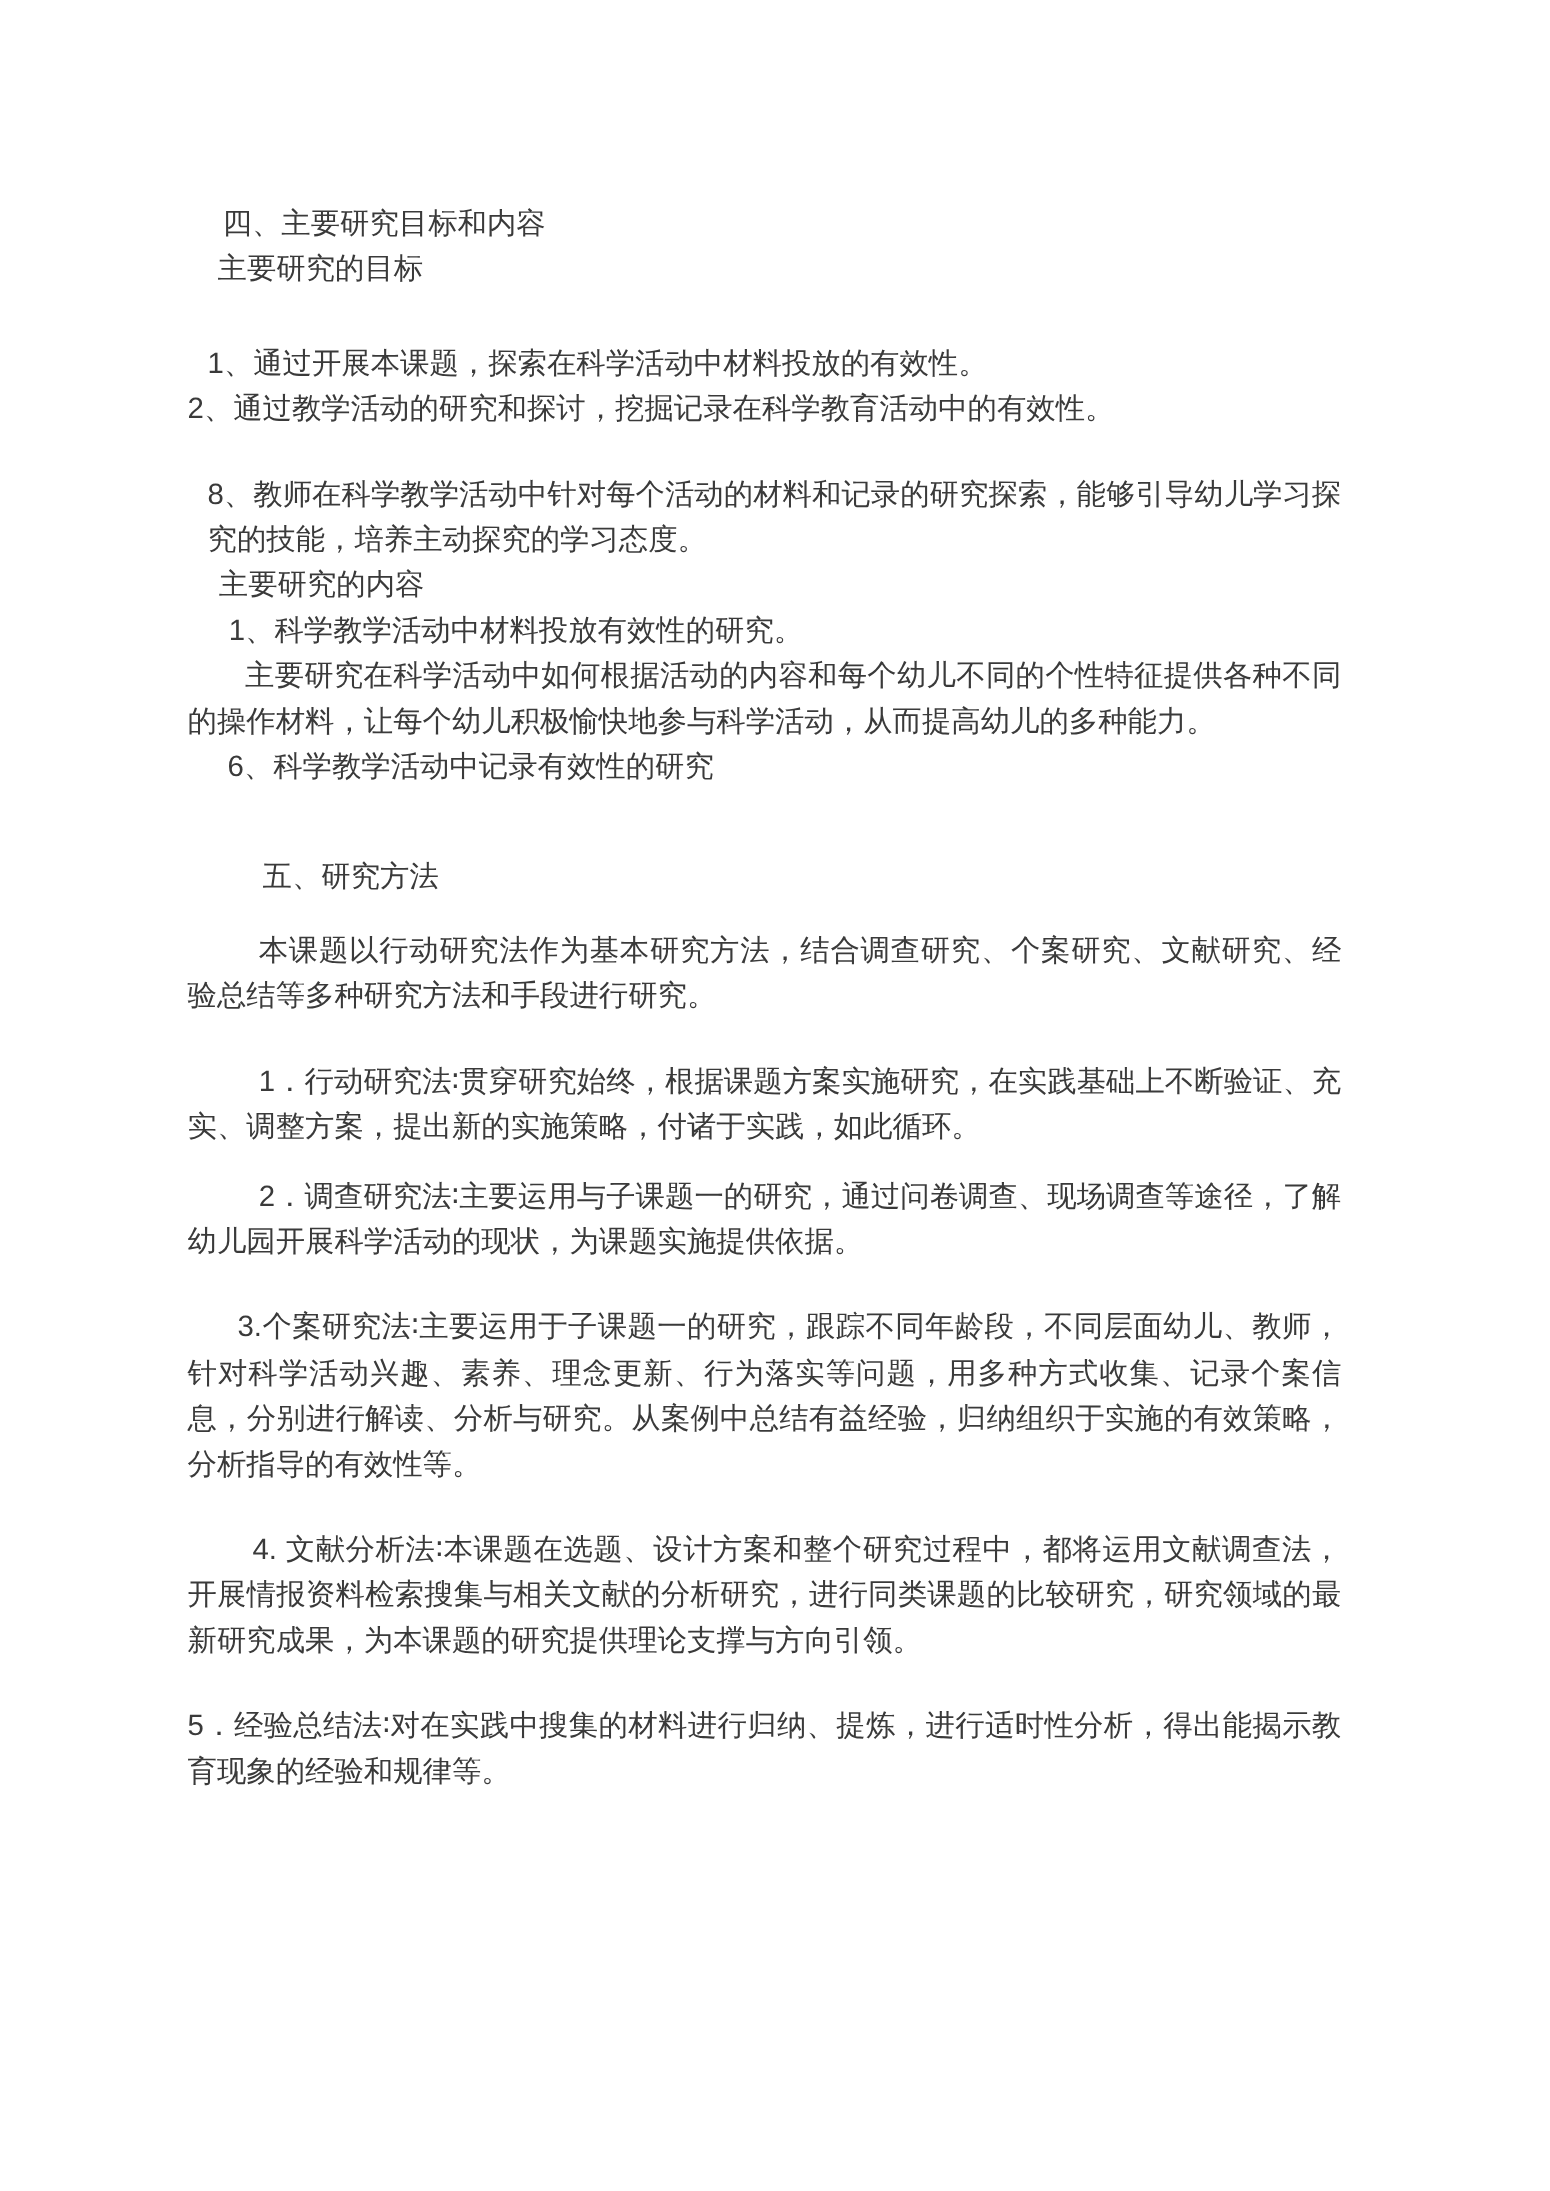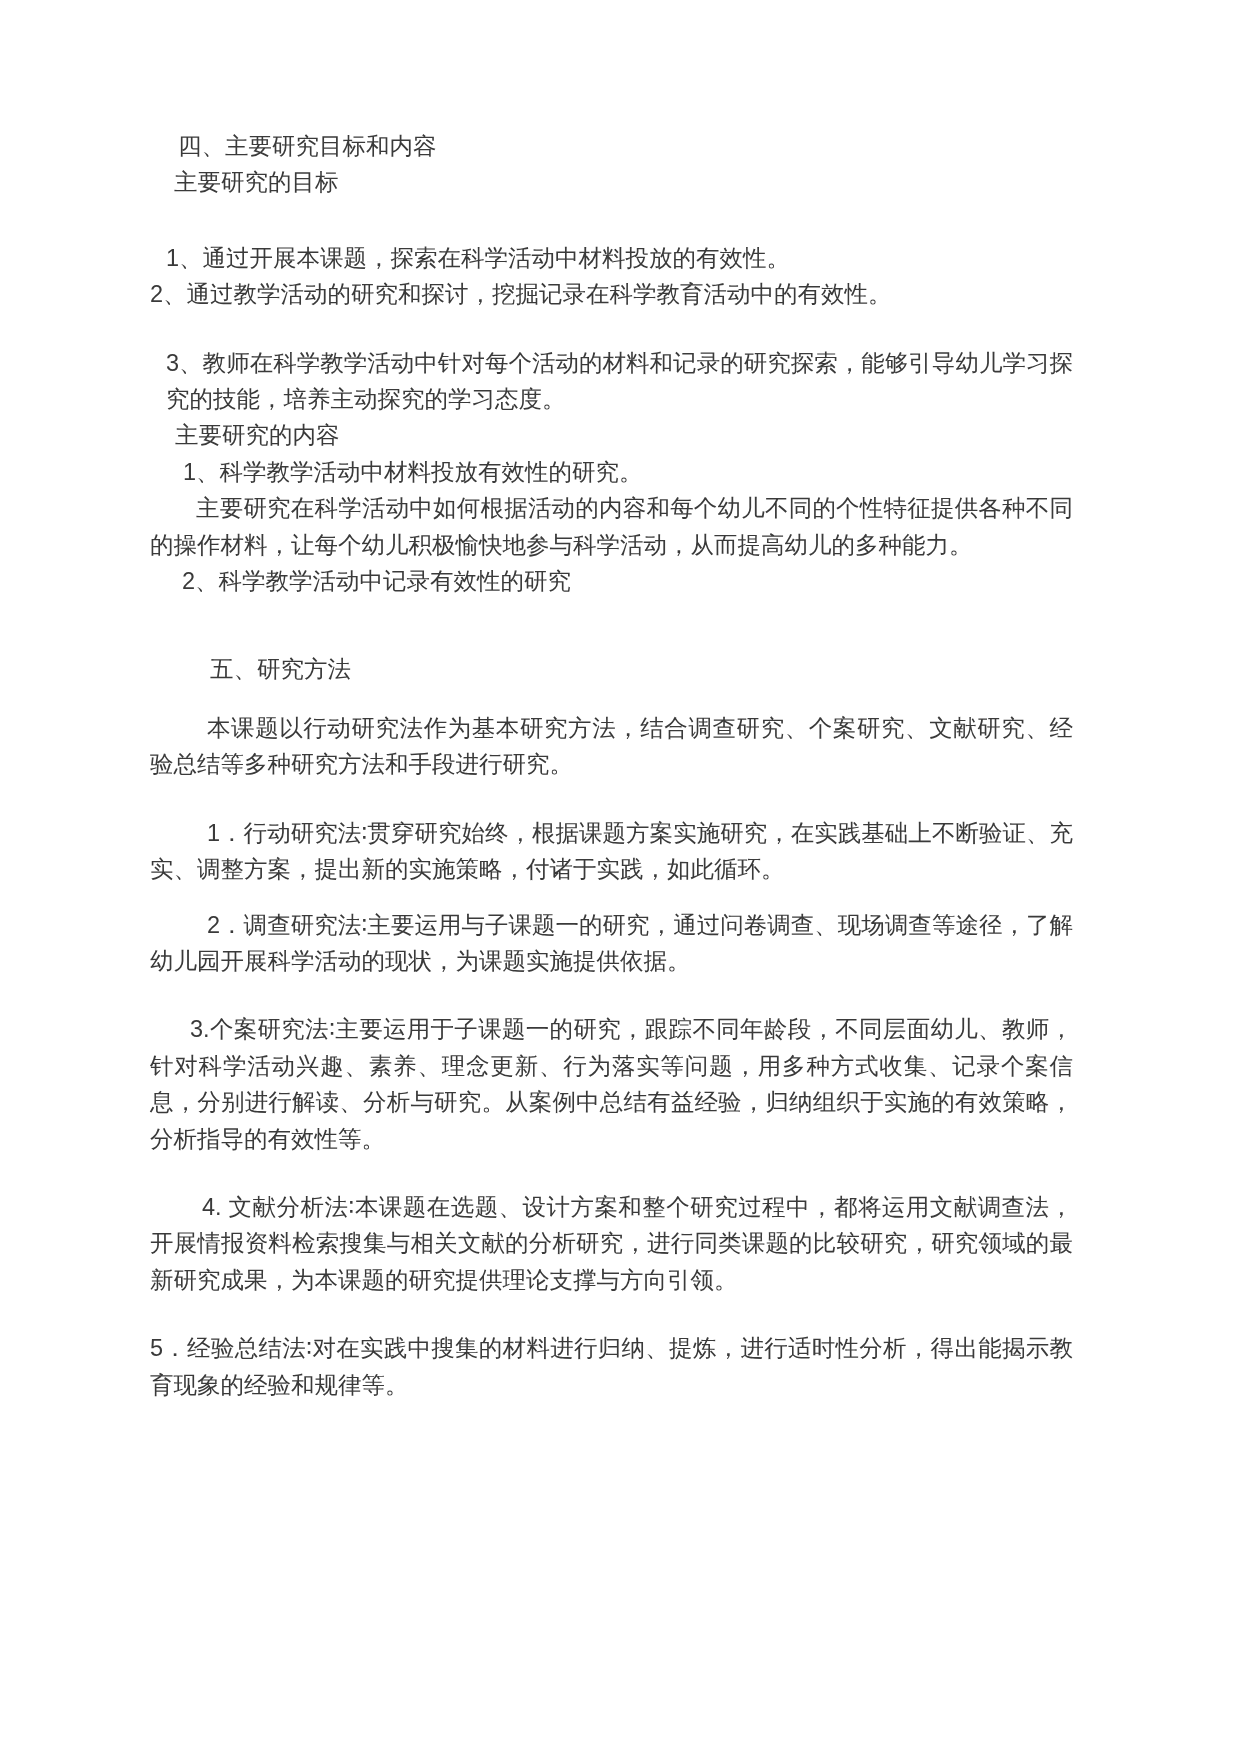--- a/index.html
+++ b/index.html
@@ -22,21 +22,21 @@
     width:923px;
   }
   p{
     margin:0;
     font-size:23.5px;
     line-height:36.4px;
     color:#3a3a3a;
     word-break:break-all;
   }
   .just{text-align:justify;}
-  .h4{margin-left:28px;}
+  .h4{margin-left:28px;margin-top:32px;}
   .sub{margin-left:24px;}
   .goal1{margin-left:16px;margin-top:39px;}
   .goal2{}
   .goal3{margin-left:16px;margin-top:32px;}
   .chead{margin-left:25px;}
   .ct1{margin-left:33px;}
   .cbody{text-indent:46px;}
   .ct2{margin-left:32px;}
   .sec5h{margin-left:60px;margin-top:52px;}
   .intro{text-indent:57px;margin-top:22px;}
@@ -51,26 +51,26 @@
 <body>
 
 <div class="page">
   <div class="content">
 
     <p class="h4">四、主要研究目标和内容</p>
     <p class="sub">主要研究的目标</p>
 
     <p class="goal1">1、通过开展本课题，探索在科学活动中材料投放的有效性。</p>
     <p class="goal2">2、通过教学活动的研究和探讨，挖掘记录在科学教育活动中的有效性。</p>
-    <p class="goal3 just">3、教师在科学教学活动中针对每个活动的材料和记录的研究探索，能够引导幼儿学习探究的技能，培养主动探究的学习态度。</p>
+    <p class="goal3 just">8、教师在科学教学活动中针对每个活动的材料和记录的研究探索，能够引导幼儿学习探究的技能，培养主动探究的学习态度。</p>
 
     <p class="chead">主要研究的内容</p>
     <p class="ct1">1、科学教学活动中材料投放有效性的研究。</p>
     <p class="cbody just">主要研究在科学活动中如何根据活动的内容和每个幼儿不同的个性特征提供各种不同的操作材料，让每个幼儿积极愉快地参与科学活动，从而提高幼儿的多种能力。</p>
-    <p class="ct2">2、科学教学活动中记录有效性的研究</p>
+    <p class="ct2">6、科学教学活动中记录有效性的研究</p>
 
     <p class="sec5h">五、研究方法</p>
     <p class="intro just">本课题以行动研究法作为基本研究方法，结合调查研究、个案研究、文献研究、经验总结等多种研究方法和手段进行研究。</p>
 
     <p class="m1 just">1．行动研究法∶贯穿研究始终，根据课题方案实施研究，在实践基础上不断验证、充实、调整方案，提出新的实施策略，付诸于实践，如此循环。</p>
     <p class="m2 just">2．调查研究法∶主要运用与子课题一的研究，通过问卷调查、现场调查等途径，了解幼儿园开展科学活动的现状，为课题实施提供依据。</p>
     <p class="m3 just">3.个案研究法∶主要运用于子课题一的研究，跟踪不同年龄段，不同层面幼儿、教师，针对科学活动兴趣、素养、理念更新、行为落实等问题，用多种方式收集、记录个案信息，分别进行解读、分析与研究。从案例中总结有益经验，归纳组织于实施的有效策略，分析指导的有效性等。</p>
     <p class="m4 just">4. 文献分析法∶本课题在选题、设计方案和整个研究过程中，都将运用文献调查法，开展情报资料检索搜集与相关文献的分析研究，进行同类课题的比较研究，研究领域的最新研究成果，为本课题的研究提供理论支撑与方向引领。</p>
     <p class="m5 just">5．经验总结法∶对在实践中搜集的材料进行归纳、提炼，进行适时性分析，得出能揭示教育现象的经验和规律等。</p>
 

